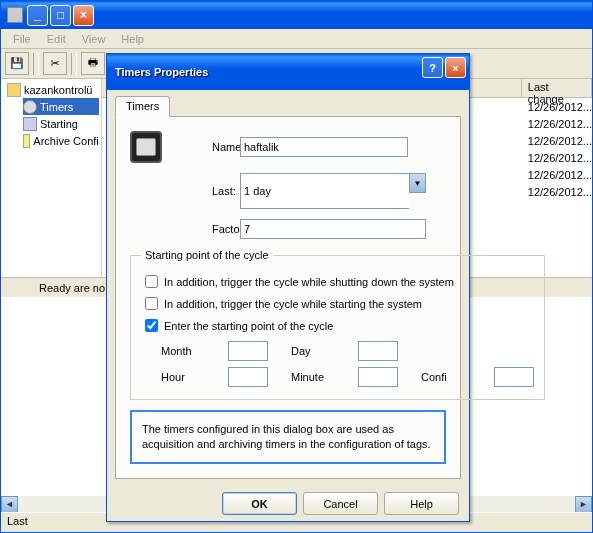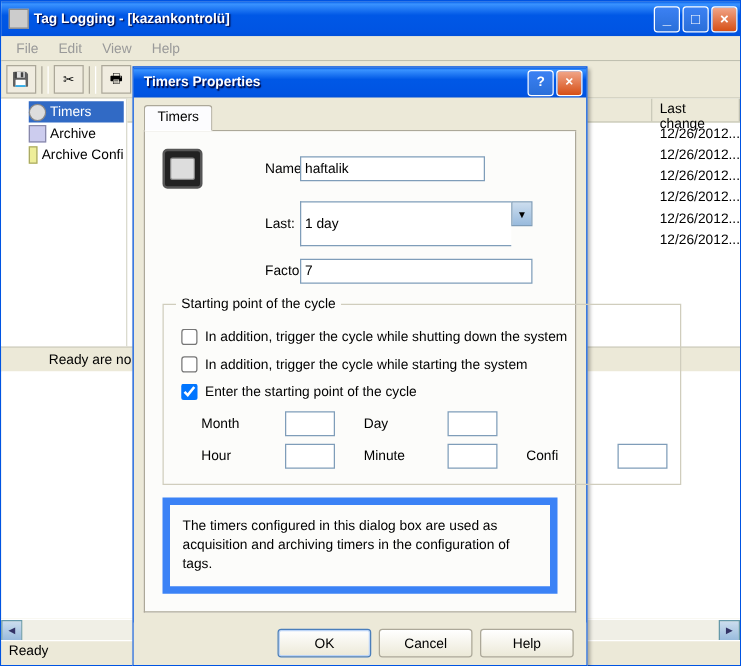--- a/index.html
+++ b/index.html
@@ -43,61 +43,60 @@
 .row .date { margin-left: 420px; padding-left: 6px; }
 
 .bottompane { height: 20px; border-top: 1px solid #c0c0b0; background: #ece9d8; display: flex; align-items: center; padding: 1px 38px; font-size: 11px; }
 .hscroll { height: 17px; background: #ece9d8; display: flex; align-items: center; border-top: 1px solid #fff; }
 .scrollbtn { width: 17px; height: 17px; background: linear-gradient(to bottom,#cde,#9bd); border: 1px solid #69a; display: flex; align-items: center; justify-content: center; font-size: 9px; color: #336; }
 .scrolltrack { flex: 1; height: 17px; background: #f0efe6; }
 .statusbar { height: 20px; background: #ece9d8; border-top: 1px solid #fff; padding: 2px 6px; }
 
 
 .dialog { position: absolute; left: 106px; top: 53px; width: 364px; background: #ece9d8; border: 1px solid #0054e3; box-shadow: 2px 2px 3px rgba(0,0,0,.3); z-index: 10; display: flex; flex-direction: column; }
-.dlg-title { height: 24px; background: linear-gradient(to bottom, #0058e6 0%, #3a93ff 8%, #0058e6 40%, #0054e3 88%, #0050da 100%); display: flex; align-items: center; padding: 0 3px 0 8px; color: #fff; font-weight: bold; font-size: 13px; }
+.dlg-title { height: 36px; background: linear-gradient(to bottom, #0058e6 0%, #3a93ff 8%, #0058e6 40%, #0054e3 88%, #0050da 100%); display: flex; align-items: flex-end; padding: 0 3px 12px 8px; color: #fff; font-weight: bold; font-size: 13px; }
 .dlg-title .t { flex: 1; text-shadow: 1px 1px 1px #003; }
 .dlg-title .hbtn { width: 21px; height: 21px; border-radius: 3px; border: 1px solid #fff; background: linear-gradient(to bottom, #3c81f3, #2a6fd9); color: #fff; display: flex; align-items: center; justify-content: center; font-weight: bold; margin-right: 2px; }
 .dlg-title .cbtn { width: 21px; height: 21px; border-radius: 3px; border: 1px solid #fff; background: linear-gradient(to bottom, #f1a689, #d64f16); color: #fff; display: flex; align-items: center; justify-content: center; font-weight: bold; }
 .dlg-body { padding: 6px 8px 8px 8px; }
 .tabstrip { height: 21px; display: flex; border-bottom: 1px solid #aca899; }
 .tab { padding: 3px 10px; border: 1px solid #aca899; border-bottom: 1px solid #fff; background: #fcfcfe; border-radius: 3px 3px 0 0; margin-bottom: -1px; }
 .tabpage { border: 1px solid #aca899; border-top: none; padding: 14px 14px 10px 14px; background: #fcfcfa; }
 
 .frow { display: flex; align-items: center; margin-bottom: 10px; }
 .frow .lbl { width: 50px; padding-left: 22px; }
 .ticon { width: 32px; height: 32px; background: #222; border: 2px solid #555; border-radius: 4px; margin-right: 28px; display:flex; align-items:center; justify-content:center; }
 .ticon:before { content:''; width:18px; height:16px; background:#ddd; border:1px solid #888; border-radius:2px; }
 input[type=text].fld { border: 1px solid #7f9db9; padding: 2px 3px; height: 20px; background: #fff; }
-.fld.name { width: 148px; }
+.fld.name { width: 168px; }
 .fld.factor { width: 186px; }
 .dd { display:flex; width:186px; }
 .dd input { flex:1; border:1px solid #7f9db9; border-right:none; height:36px; padding:2px 3px; }
 .dd .arr { width:17px; height:20px; border:1px solid #7f9db9; background:linear-gradient(to bottom,#cde,#9bd); display:flex; align-items:center; justify-content:center; font-size:8px; }
 
 fieldset.grp { border: 1px solid #d0cdbd; padding: 8px 10px 12px 10px; margin: 6px 0 10px 0; }
 fieldset.grp legend { padding: 0 4px; }
 .ck { display:flex; align-items:center; margin: 3px 0; }
 .ck input { width: 13px; height: 13px; margin-right: 6px; }
 .smrow { display:flex; align-items:center; margin-left: 20px; margin-top: 6px; gap: 23px; }
 .smrow .sl { width: 44px; }
 .smfld { width: 40px; border:1px solid #7f9db9; height: 20px; padding:2px 3px; }
 
-.note { border: 6px solid #3b82f6; padding: 10px; margin-bottom: 4px; line-height: 1.35; }
+.note { border: 2px solid #3b82f6; padding: 10px; margin-bottom: 4px; line-height: 1.35; }
 
 .btnrow { height: 34px; display: flex; align-items: center; justify-content: flex-end; gap: 6px; padding: 4px 10px; background: #ece9d8; }
 .btn { width: 75px; height: 23px; border: 1px solid #aca899; background: linear-gradient(to bottom,#fff,#ece9d8); border-radius: 3px; display: flex; align-items: center; justify-content: center; }
-.btn.def { border: 1px solid #4a7ebb; box-shadow: 0 0 0 1px #bcd4f6 inset; }
+.btn.def { border: 1px solid #4a7ebb; box-shadow: 0 0 0 1px #bcd4f6 inset; font-weight: bold; }
 </style>
 </head>
 <body>
 
 <div class="window">
   <div class="titlebar">
     <span class="icon"></span>
-    <span class="title">Tag Logging - [kazankontrolü]</span>
     <div class="winbtns">
       <div class="winbtn min">_</div>
       <div class="winbtn max">□</div>
       <div class="winbtn close">×</div>
     </div>
   </div>
 
   <div class="menubar">
     <span>File</span>
     <span>Edit</span>
@@ -114,27 +113,31 @@
         <span>✂</span>
       </div>
     <div class="toolsep"></div>
     <div class="tool">
         <span>🖶</span>
       </div>
   </div>
 
   <div class="content">
     <div class="tree">
+      <div class="tree-item">
+          <span class="tree-ico folder"></span>
+          <span>kazankontrolü</span>
+        </div>
       <div class="tree-item sub sel">
           <span class="tree-ico clock"></span>
           <span>Timers</span>
         </div>
       <div class="tree-item sub">
           <span class="tree-ico db"></span>
-          <span>Archive</span>
+          <span>Starting</span>
         </div>
       <div class="tree-item sub">
           <span class="tree-ico cfg"></span>
           <span>Archive Confi</span>
         </div>
     </div>
     <div class="listarea">
       <div class="listhdr">
         <div class="listhdr-col name"></div>
         <div class="listhdr-col last">Last change</div>
@@ -166,21 +169,21 @@
       <span>Ready are no</span>
     </div>
 
   <div style="flex:1; background:#fff;"></div>
 
   <div class="hscroll">
     <div class="scrollbtn">◄</div>
     <div class="scrolltrack"></div>
     <div class="scrollbtn">►</div>
   </div>
-  <div class="statusbar"><span>Ready</span></div>
+  <div class="statusbar"><span>Last</span></div>
 </div>
 
 <div class="dialog">
   <div class="dlg-title">
     <span class="t">Timers Properties</span>
     <div class="hbtn">?</div>
     <div class="cbtn">×</div>
   </div>
   <div class="dlg-body">
     <div class="tabstrip">

